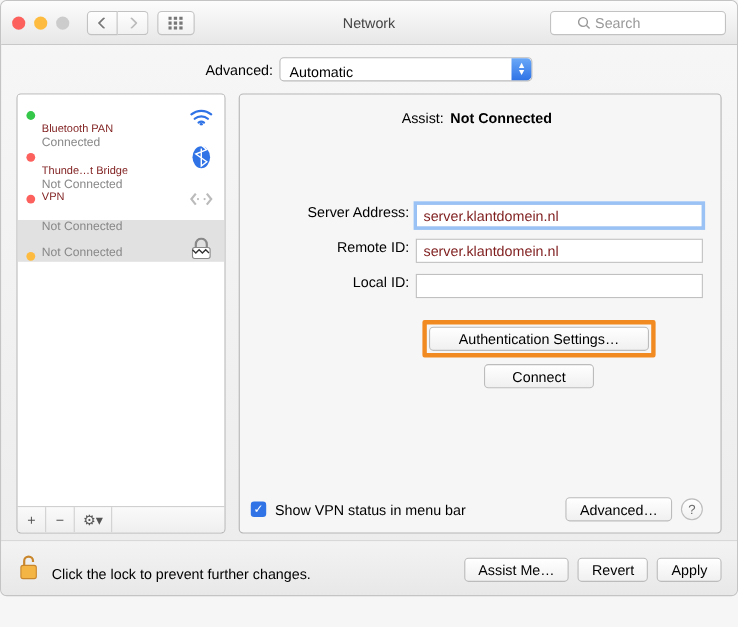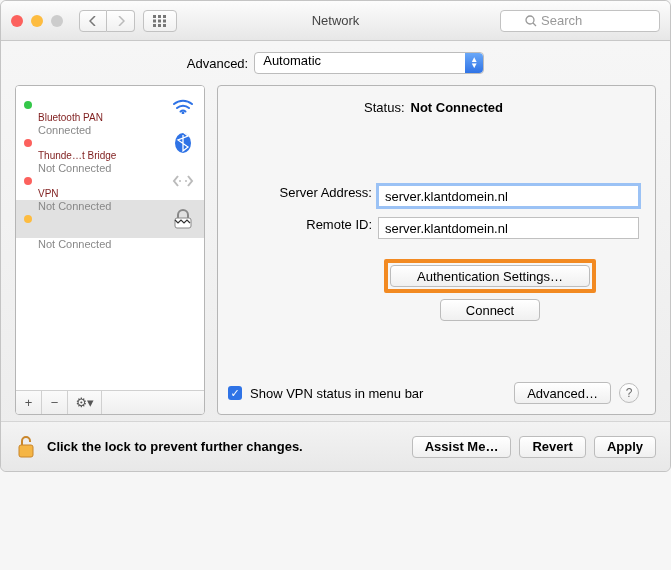--- a/index.html
+++ b/index.html
@@ -20,21 +20,21 @@
     margin:0;
     width:671px;
     height:570px;
     font-family:-apple-system,"Helvetica Neue",Arial,sans-serif;
     font-size:13px;
     color:var(--text);
     background:#f6f6f6;
     overflow:hidden;
   }
   .wnd{
-    width:671px;height:472px;
+    width:671px;height:542px;
     background:linear-gradient(#f7f7f7,#ececec);
     border:1px solid #c4c4c4;
     border-radius:6px;
     box-shadow:0 1px 0 #fff inset;
     display:flex;flex-direction:column;
   }
   
   .titlebar{
     height:40px;flex:0 0 40px;
     display:flex;align-items:center;
@@ -71,21 +71,21 @@
     background:#fff;display:flex;align-items:center;padding:0 24px;color:#999;
   }
   .search svg{margin-right:4px;flex:0 0 auto;}
   
   .locrow{
     height:44px;display:flex;align-items:center;justify-content:center;gap:6px;
   }
   .popup{
     height:22px;width:230px;
     background:#fff;border:1px solid #bcbcbc;border-radius:4px;
-    display:flex;align-items:flex-start;padding:0 0 0 8px;
+    display:flex;align-items:flex-end;padding:0 0 0 8px;
     position:relative;font-size:13px;
   }
   .popup .cap{
     width:18px;height:100%;margin-left:auto;
     background:linear-gradient(#6aa8f8,#2f73e6);
     border-radius:0 4px 4px 0;
     display:flex;align-items:center;justify-content:center;
     color:#fff;font-size:8px;line-height:6px;flex-direction:column;
   }
   
@@ -93,21 +93,21 @@
   .sidebar{
     width:190px;flex:0 0 190px;display:flex;flex-direction:column;
     border:1px solid var(--border);border-radius:4px;overflow:hidden;background:#fff;
   }
   .svc-list{flex:1;overflow:auto;background:#fff;}
   .svc{
     display:flex;align-items:center;height:38px;padding:0 8px;
     border-bottom:1px solid transparent;
     gap:6px;
   }
-  .svc.sel{background:#e1e1e1;}
+  .svc.sel{background:#e1e1e1;align-items:flex-end;}
   .svc .status-dot{width:8px;height:8px;border-radius:50%;flex:0 0 auto;}
   .svc .txtcol{display:flex;flex-direction:column;line-height:14px;overflow:hidden;}
   .svc .name{font-size:10px;color:#7f1d1d;white-space:nowrap;text-overflow:ellipsis;overflow:hidden;}
   .svc .sub{font-size:11px;color:var(--text-dim);margin-top:36px;}
   .svc .svc-ic{margin-left:auto;width:26px;height:22px;display:flex;align-items:center;justify-content:center;}
   .sidebar-foot{
     height:24px;border-top:1px solid var(--border-light);
     background:linear-gradient(#fafafa,#efefef);
     display:flex;align-items:center;
   }
@@ -120,36 +120,36 @@
     flex:1;border:1px solid var(--border);border-radius:4px;background:#f6f6f6;padding:14px 16px 10px 10px;
     display:flex;flex-direction:column;
   }
   .statusrow{display:flex;gap:6px;justify-content:center;margin-bottom:30px;}
   .formrow{display:flex;align-items:flex-start;height:26px;margin-bottom:6px;}
   .formrow .lbl{width:150px;text-align:right;padding-right:6px;font-size:13px;}
   .txtfield{
     flex:1;height:22px;border:1px solid #c0c0c0;background:#fff;padding:0 6px;font-size:13px;
     font-family:inherit;
   }
-  .txtfield.hl{color:#000000;}
+  .txtfield.hl{color:#7f1d1d;}
   .txtfield.focus{outline:3px solid #9bc2f5;outline-offset:-1px;border-color:#7aa9e6;}
   .pushbtn{
     height:22px;padding:0 12px;background:linear-gradient(#ffffff,#f0f0f0);border:1px solid #bcbcbc;border-radius:4px;
     font-size:13px;display:inline-flex;align-items:center;justify-content:center;
     box-shadow:0 1px 0 #fff inset;
   }
   .btnstack{margin-left:156px;margin-top:10px;}
   .frame-orange{border:4px solid var(--orange);padding:2px;display:inline-block;border-radius:2px;}
   .bottombar{margin-top:auto;display:flex;align-items:center;gap:8px;}
   .checkbox{width:14px;height:14px;background:#2f73e6;border-radius:3px;display:inline-flex;align-items:center;justify-content:center;color:#fff;font-size:11px;line-height:1;}
   .help{width:20px;height:20px;border:1px solid #bcbcbc;border-radius:50%;display:inline-flex;align-items:center;justify-content:center;color:#6b6b6b;font-size:12px;background:linear-gradient(#ffffff,#f0f0f0);}
   
   .footer{
-    height:50px;border-top:1px solid #d5d5d5;display:flex;align-items:center;
-    padding:0 14px;background:linear-gradient(#f3f3f3,#e8e8e8);border-radius:0 0 6px 6px;font-weight:bold;
+    height:50px;border-top:1px solid #d5d5d5;display:flex;align-items:flex-end;
+    padding:12px 14px;background:linear-gradient(#f3f3f3,#e8e8e8);border-radius:0 0 6px 6px;
   }
   .footer .lock{width:24px;height:26px;margin-right:8px;}
   .footer .btns{margin-left:auto;display:flex;gap:8px;}
 </style>
 </head>
 <body>
 
 <div class="wnd">
 
   <div class="titlebar">
@@ -273,33 +273,37 @@
       <div class="sidebar-foot">
         <div class="sb-btn">+</div>
         <div class="sb-btn">−</div>
         <div class="sb-btn" style="width:34px">⚙︎▾</div>
       </div>
     </div>
 
     <div class="detail">
 
       <div class="statusrow">
-        <span>Status:</span>
+        <span>Assist:</span>
         <b>Not Connected</b>
       </div>
 
       <div style="height:40px"></div>
 
       <div class="formrow">
         <span class="lbl">Server Address:</span>
         <input class="txtfield hl focus" value="server.klantdomein.nl" style="">
       </div>
       <div class="formrow">
         <span class="lbl">Remote ID:</span>
         <input class="txtfield hl" value="server.klantdomein.nl" style="">
+      </div>
+      <div class="formrow">
+        <span class="lbl">Local ID:</span>
+        <input class="txtfield" value="" style="">
       </div>
 
       <div class="btnstack">
         <span class="frame-orange">
           <span class="pushbtn" style="width:200px">Authentication Settings…</span>
         </span>
         <div style="height:6px"></div>
         <div style="text-align:center;width:212px">
           <span class="pushbtn" style="width:100px">Connect</span>
         </div>

